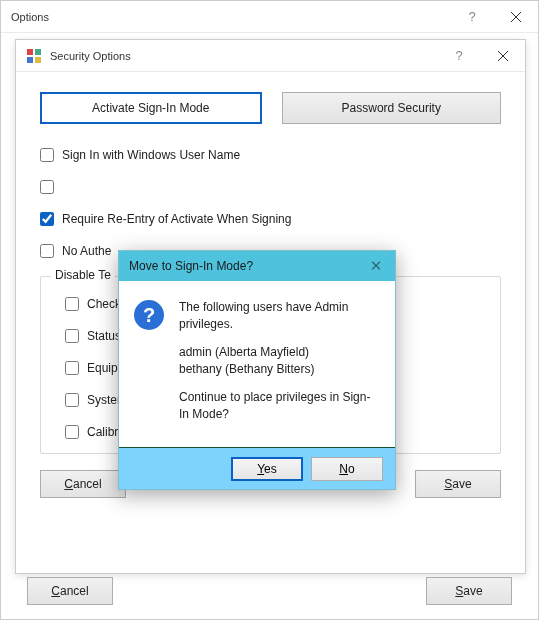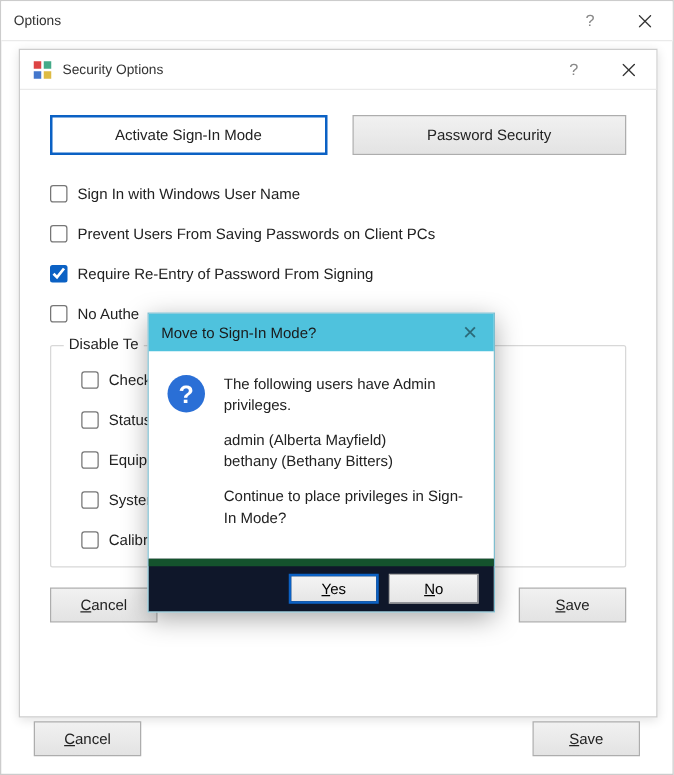--- a/index.html
+++ b/index.html
@@ -153,22 +153,22 @@
   padding: 18px 16px 14px 14px;
   gap: 12px;
 }
 .dialog .dlg-icon {
   flex: 0 0 34px;
 }
 .dialog .dlg-icon svg { width: 32px; height: 32px; }
 .dialog .dlg-text { flex: 1; color: #222; line-height: 1.45; }
 .dialog .dlg-text p { margin-bottom: 10px; }
 .dialog .dlg-buttons {
-  background: #0f172a;
-  border-top: 6px solid #14532d;
+  background: #7dd3fc;
+  border-top: 1px solid #14532d;
   height: 42px;
   display:flex;
   align-items:center;
   justify-content:flex-end;
   gap: 8px;
   padding: 0 12px;
 }
 .dialog .dlg-btn {
   min-width: 72px; height: 24px;
   border: 1px solid #adadad;
@@ -221,25 +221,24 @@
         <button class="tab-btn active">Activate Sign-In Mode</button>
         <button class="tab-btn">Password Security</button>
       </div>
 
       <div class="check-row">
         <input type="checkbox" style="">
         <label>Sign In with Windows User Name</label>
       </div>
       <div class="check-row">
         <input type="checkbox" style="">
-        <label>Prevent Users From Saving Passwords on Client PCs</label>
       </div>
       <div class="check-row">
         <input type="checkbox" checked="" style="">
-        <label>Require Re-Entry of Password From Signing</label>
+        <label>Require Re-Entry of Activate When Signing</label>
       </div>
       <div class="check-row">
         <input type="checkbox" style="">
         <label>No Authe</label>
       </div>
 
       <div class="fieldset">
         <span class="legend">Disable Te</span>
         <div class="grid">
           <div class="check-row">

